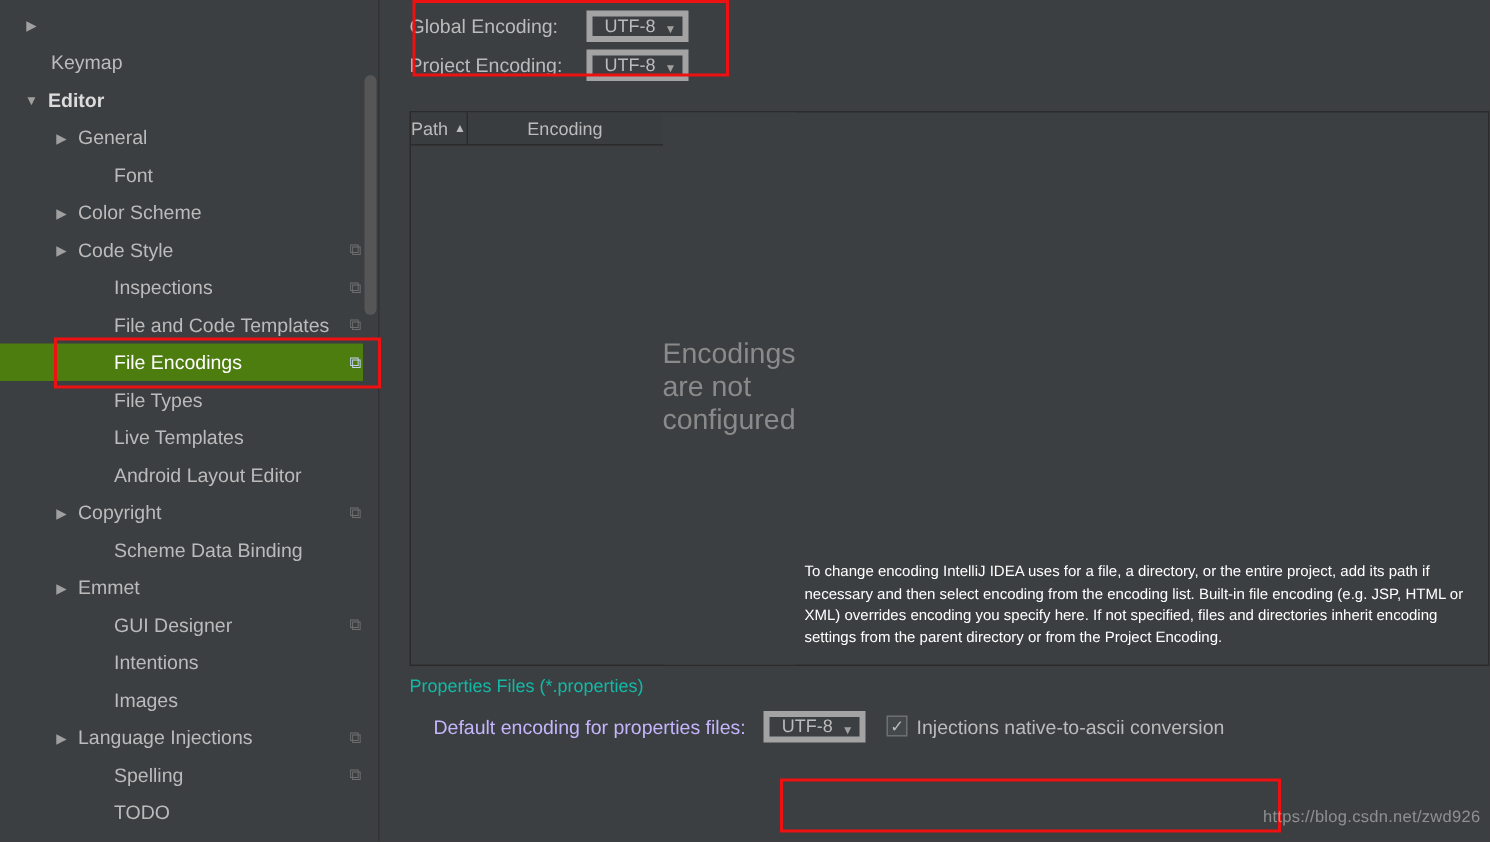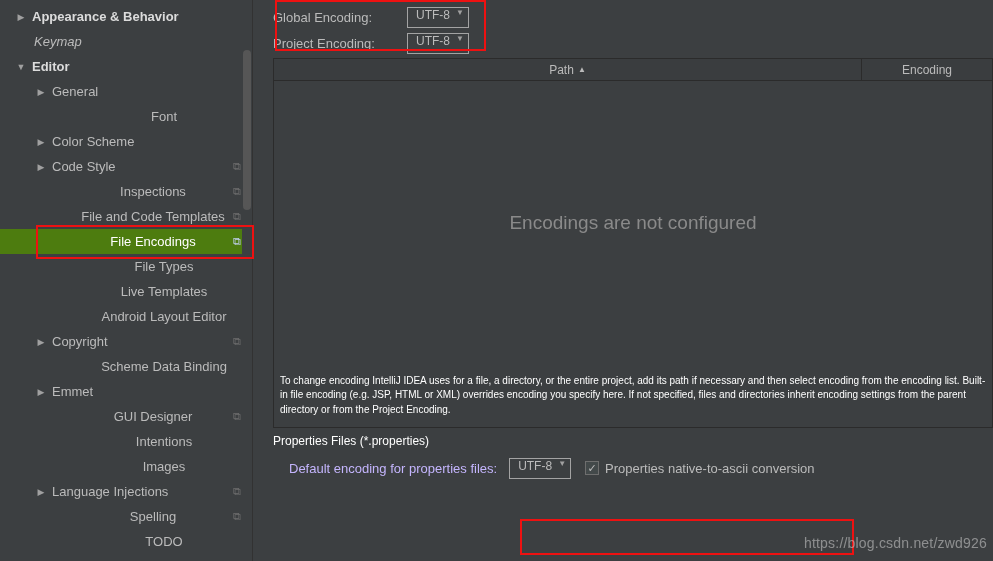--- a/index.html
+++ b/index.html
@@ -27,90 +27,89 @@
   }
   .tree { padding-top: 4px; }
   .tree-row {
     display: flex; align-items: center;
     height: 25px;
     padding-left: 14px;
     cursor: pointer;
     position: relative;
   }
   .tree-row.level1 { padding-left: 34px; }
-  .tree-row.level1.noarrow { padding-left: 76px; text-align: center; }
-  .tree-row.level0.noarrow { padding-left: 34px; font-style: italic; }
+  .tree-row.level1.noarrow { padding-left: 76px; }
+  .tree-row.level0.noarrow { padding-left: 34px; }
   .tree-row.selected { background:#4d7c0f; color:#ffffff; }
   .tree-row .arrow {
     width:14px; display:inline-block; text-align:center;
     color:#a0a0a0; font-size:9px; margin-right:4px;
   }
   .tree-row .label { flex:1; }
   .tree-row.bold .label { font-weight:bold; color:#dcdcdc; }
   .tree-row .badge {
     width:14px; height:14px; font-size:11px;
     color:#6e6e6e; margin-right:8px;
     display:inline-flex; align-items:center; justify-content:center;
   }
   .tree-row.selected .badge{ color:#c0d0ee; }
   .main { flex:1; position:relative; display:flex; flex-direction:column; padding:6px 0 0 20px;}
-  .form-row { display:flex; align-items:center; height:23px; margin-bottom:3px;gap:16px;}
+  .form-row { display:flex; align-items:center; height:23px; margin-bottom:3px;}
   .form-row .flabel { width:118px; color:#bbbbbb; }
   .combo {
-    background:#3c3f41; border:1px solid #a3a3a3; color:#bbbbbb;
-    height:21px; display:inline-flex; align-items:flex-start;
+    background:#3c3f41; border:4px solid #a3a3a3; color:#bbbbbb;
+    height:21px; display:inline-flex; align-items:flex-end;
     padding:0 4px 0 8px; min-width:58px; cursor:pointer;
     font-size:12px;
   }
   .combo .caret{ margin-left:6px; font-size:8px; color:#a0a0a0;}
-  .table-wrap{ border:1px solid #2b2b2b; margin-top:0; margin-right:0; height:370px; display:flex; flex-direction:column; position:relative; background:#3c3f41;}
+  .table-wrap{ border:1px solid #2b2b2b; margin-top:16px; margin-right:0; height:370px; display:flex; flex-direction:row; position:relative; background:#3c3f41;}
   .thead{ display:flex; background:#3a3d3f; border-bottom:1px solid #2b2b2b; height:22px;}
   .thead .col{ display:flex; align-items:center; justify-content:center; color:#bbbbbb; font-size:12px;}
   .col-path{ flex:1; border-right:1px solid #2b2b2b; position:relative;}
   .col-enc{ width:130px; }
   .sort-caret{ font-size:8px; margin-left:4px; color:#bbbbbb;}
   .tbody{ flex:1; display:flex; align-items:center; justify-content:center; color:#8a8a8a; font-size:19px; background:#3c3f41;}
   .help-text{
     color:#ffffff; font-size:10px; line-height:1.45;
     padding:8px 6px 10px 6px; border-top:0;
     margin-top:auto;
   }
-  .section-label{ color:#ffffff; font-size:12px; margin:6px 0 6px 0;}
+  .section-label{ color:#14b8a6; font-size:12px; margin:6px 0 6px 0;}
   .prop-row{ display:flex; align-items:center; height:28px; padding-left:16px;}
   .prop-row .plabel{ color:#c4b5fd; margin-right:12px;}
   .checkbox{
     width:14px; height:14px; border:1px solid #6e6e6e; background:#43494a;
     display:inline-flex; align-items:center; justify-content:center;
     color:#bbbbbb; font-size:11px; margin:0 6px 0 14px; cursor:pointer;
   }
   .red1{ position:absolute; border:2px solid #e11; pointer-events:none;}
   .r-top{ left:275px; top:0; width:211px; height:51px;}
   .r-side{ left:36px; top:225px; width:218px; height:34px;}
   .r-bot{ left:520px; top:519px; width:334px; height:36px;}
   .scroll-v{
     position:absolute; right:0; top:0; width:10px; height:100%;
     background:#3c3f41;
   }
   .scroll-v .thumb{ position:absolute; right:1px; top:50px; width:8px; height:160px; background:#565656; border-radius:4px;}
   .watermark{
     position:absolute; right:6px; bottom:10px; color:#d0d0d0;
-    font-size:14px; opacity:0.55; font-family:Arial,sans-serif;
+    font-size:11px; opacity:0.55; font-family:Arial,sans-serif;
     letter-spacing:0.2px;
   }
 </style>
 </head>
 <body>
 
 <div class="app">
   <div class="sidebar">
     <div class="left-stripe"></div>
     <div class="tree" id="tree">
         <div class="tree-row level0 bold">
           <span class="arrow">▶</span>
-          <span class="label">Appearance &amp; Behavior</span>
         </div>
         <div class="tree-row level0 noarrow">
           <span class="label">Keymap</span>
         </div>
         <div class="tree-row level0 bold">
           <span class="arrow">▼</span>
           <span class="label">Editor</span>
         </div>
         <div class="tree-row level1">
           <span class="arrow">▶</span>
@@ -223,21 +222,21 @@
     </div>
 
     <div class="section-label">Properties Files (*.properties)</div>
     <div class="prop-row">
       <span class="plabel">Default encoding for properties files:</span>
       <span class="combo">
         <span>UTF-8</span>
         <span class="caret">▼</span>
       </span>
       <span class="checkbox">✓</span>
-      <span>Properties native-to-ascii conversion</span>
+      <span>Injections native-to-ascii conversion</span>
     </div>
 
   </div>
 </div>
 
 <div class="red1 r-top"></div>
 <div class="red1 r-side"></div>
 <div class="red1 r-bot"></div>
 
 <div class="watermark">https://blog.csdn.net/zwd926</div>

